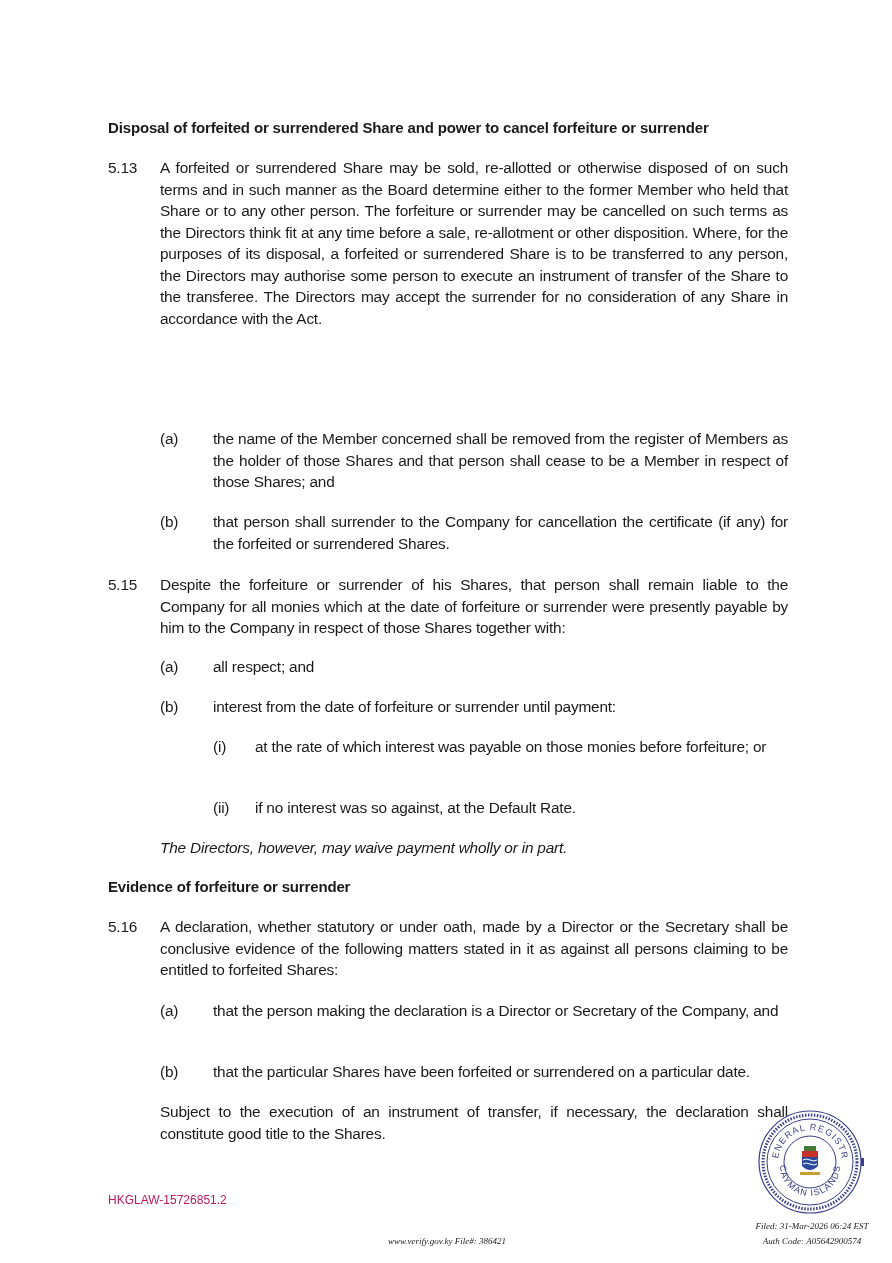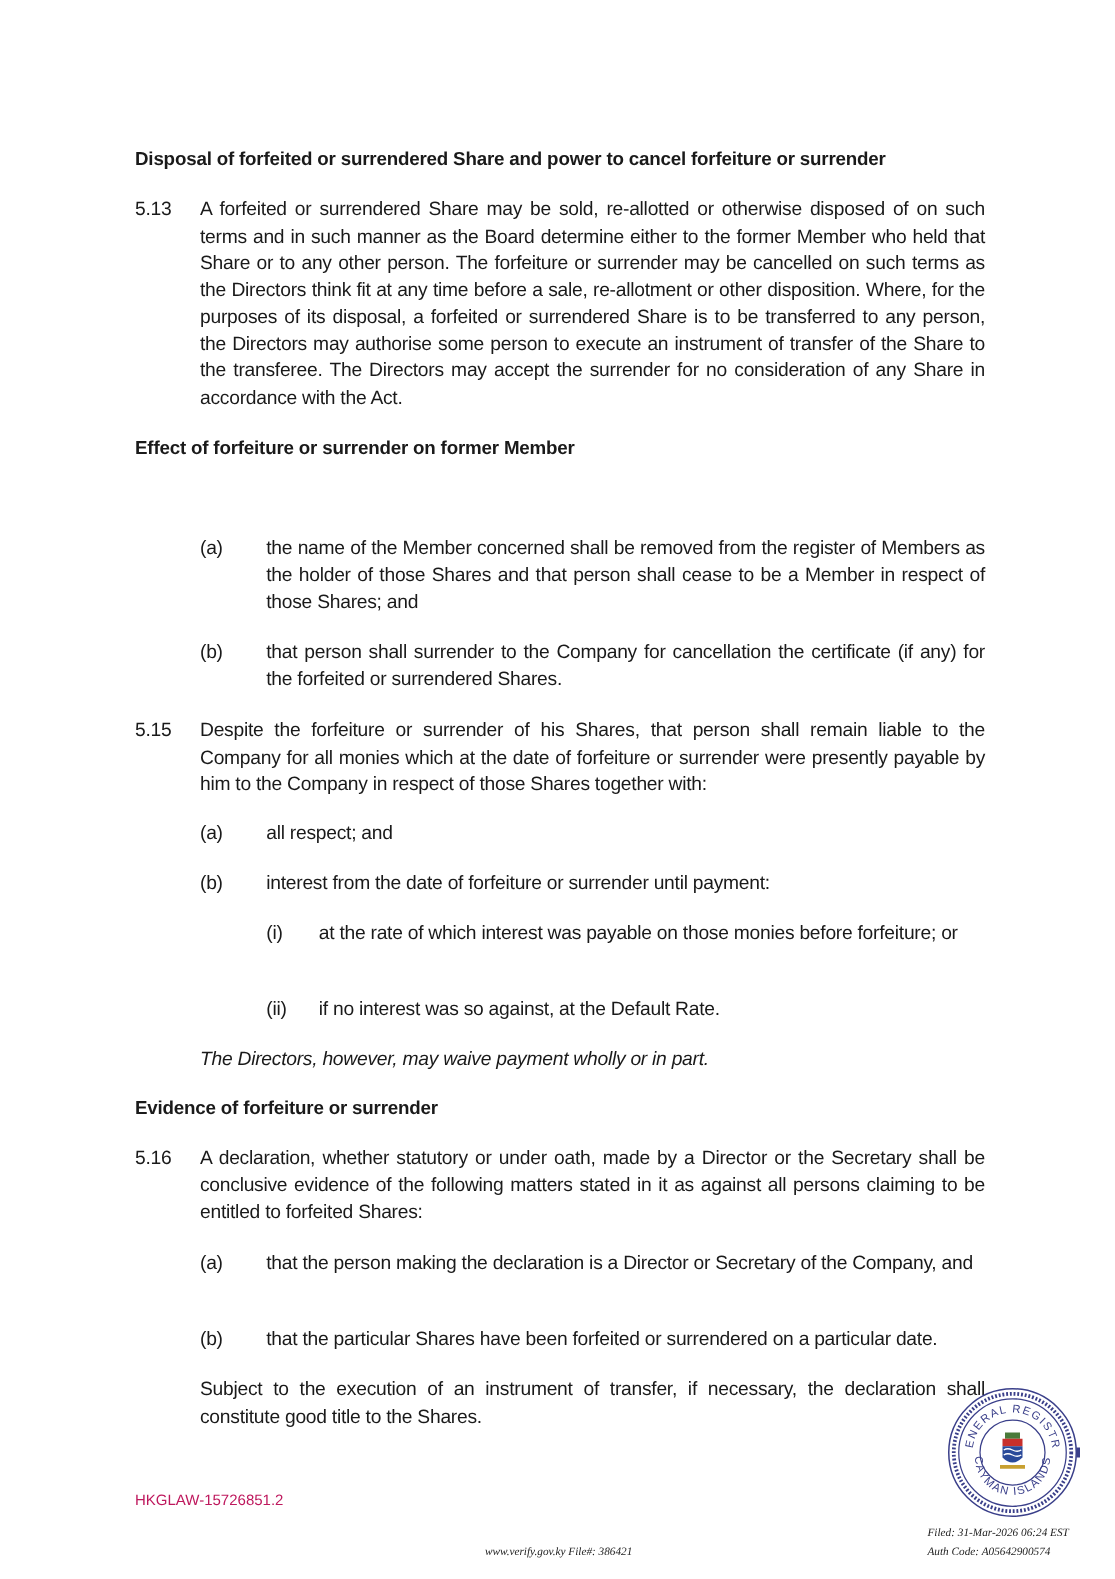--- a/index.html
+++ b/index.html
@@ -35,37 +35,36 @@
     letter-spacing: -0.2px; text-align: justify;
   }
   .docref {
     position: absolute; left: 108px; top: 1193px; font-size: 12px; color: #be185d;
   }
   .verify {
     position: absolute; left: 388px; top: 1236px; font-family: "Liberation Serif", serif;
     font-style: italic; font-size: 9px; color: #222;
   }
   .filed {
-    position: absolute; left: 742px; width: 140px; text-align: left;
+    position: absolute; left: 742px; width: 140px; text-align: center;
     font-family: "Liberation Serif", serif; font-style: italic; font-size: 9px; color: #222;
   }
   .seal { position: absolute; left: 756px; top: 1108px; width: 108px; height: 108px; }
 </style>
 </head>
 <body>
 
 <div class="page">
 
   <div class="heading" style="top:119px;">Disposal of forfeited or surrendered Share and power to cancel forfeiture or surrender</div>
   <div class="clause" style="top:157px;">
     <span class="num">5.13</span>
     <div class="txt">A forfeited or surrendered Share may be sold, re-allotted or otherwise disposed of on such terms and in such manner as the Board determine either to the former Member who held that Share or to any other person. The forfeiture or surrender may be cancelled on such terms as the Directors think fit at any time before a sale, re-allotment or other disposition. Where, for the purposes of its disposal, a forfeited or surrendered Share is to be transferred to any person, the Directors may authorise some person to execute an instrument of transfer of the Share to the transferee. The Directors may accept the surrender for no consideration of any Share in accordance with the Act.</div>
   </div>
 
-  <div class="heading" style="top:350px;">Effect of forfeiture or surrender on former Member</div>
   <div class="sub" style="top:428px;">
     <span class="lbl">(a)</span>
     <div class="txt">the name of the Member concerned shall be removed from the register of Members as the holder of those Shares and that person shall cease to be a Member in respect of those Shares; and</div>
   </div>
   <div class="sub" style="top:511px;">
     <span class="lbl">(b)</span>
     <div class="txt">that person shall surrender to the Company for cancellation the certificate (if any) for the forfeited or surrendered Shares.</div>
   </div>
 
   <div class="clause" style="top:574px;">

